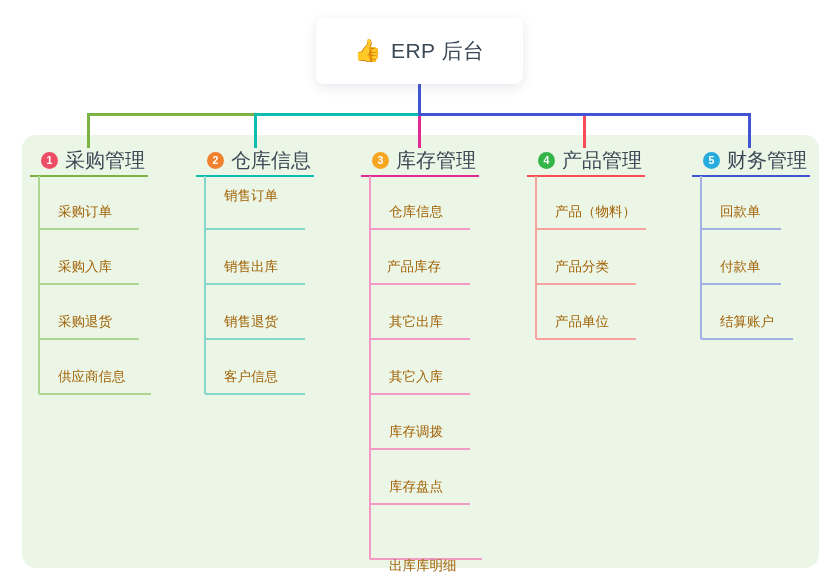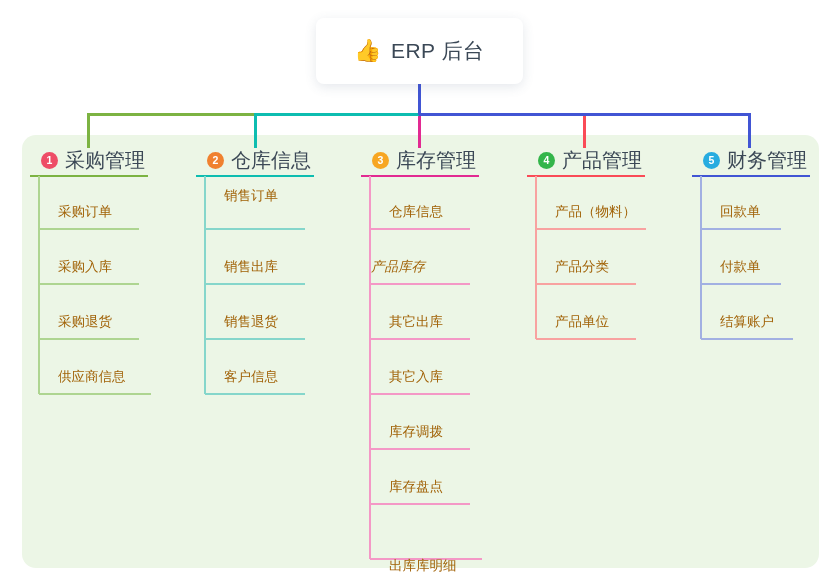--- a/index.html
+++ b/index.html
@@ -119,21 +119,21 @@
   <div class="child-label" style="left:58px;top:257px;">采购入库</div>
   <div class="child-label" style="left:58px;top:312px;">采购退货</div>
   <div class="child-label" style="left:58px;top:367px;">供应商信息</div>
 
   <div class="child-label" style="left:224px;top:186px;">销售订单</div>
   <div class="child-label" style="left:224px;top:257px;">销售出库</div>
   <div class="child-label" style="left:224px;top:312px;">销售退货</div>
   <div class="child-label" style="left:224px;top:367px;">客户信息</div>
 
   <div class="child-label" style="left:389px;top:202px;">仓库信息</div>
-  <div class="child-label" style="left:371px;top:257px;font-style:italic;">产品库存</div>
+  <div class="child-label" style="left:387px;top:257px;">产品库存</div>
   <div class="child-label" style="left:389px;top:312px;">其它出库</div>
   <div class="child-label" style="left:389px;top:367px;">其它入库</div>
   <div class="child-label" style="left:389px;top:422px;">库存调拨</div>
   <div class="child-label" style="left:389px;top:477px;">库存盘点</div>
   <div class="child-label" style="left:389px;top:556px;">出库库明细</div>
 
   <div class="child-label" style="left:555px;top:202px;">产品（物料）</div>
   <div class="child-label" style="left:555px;top:257px;">产品分类</div>
   <div class="child-label" style="left:555px;top:312px;">产品单位</div>
 

